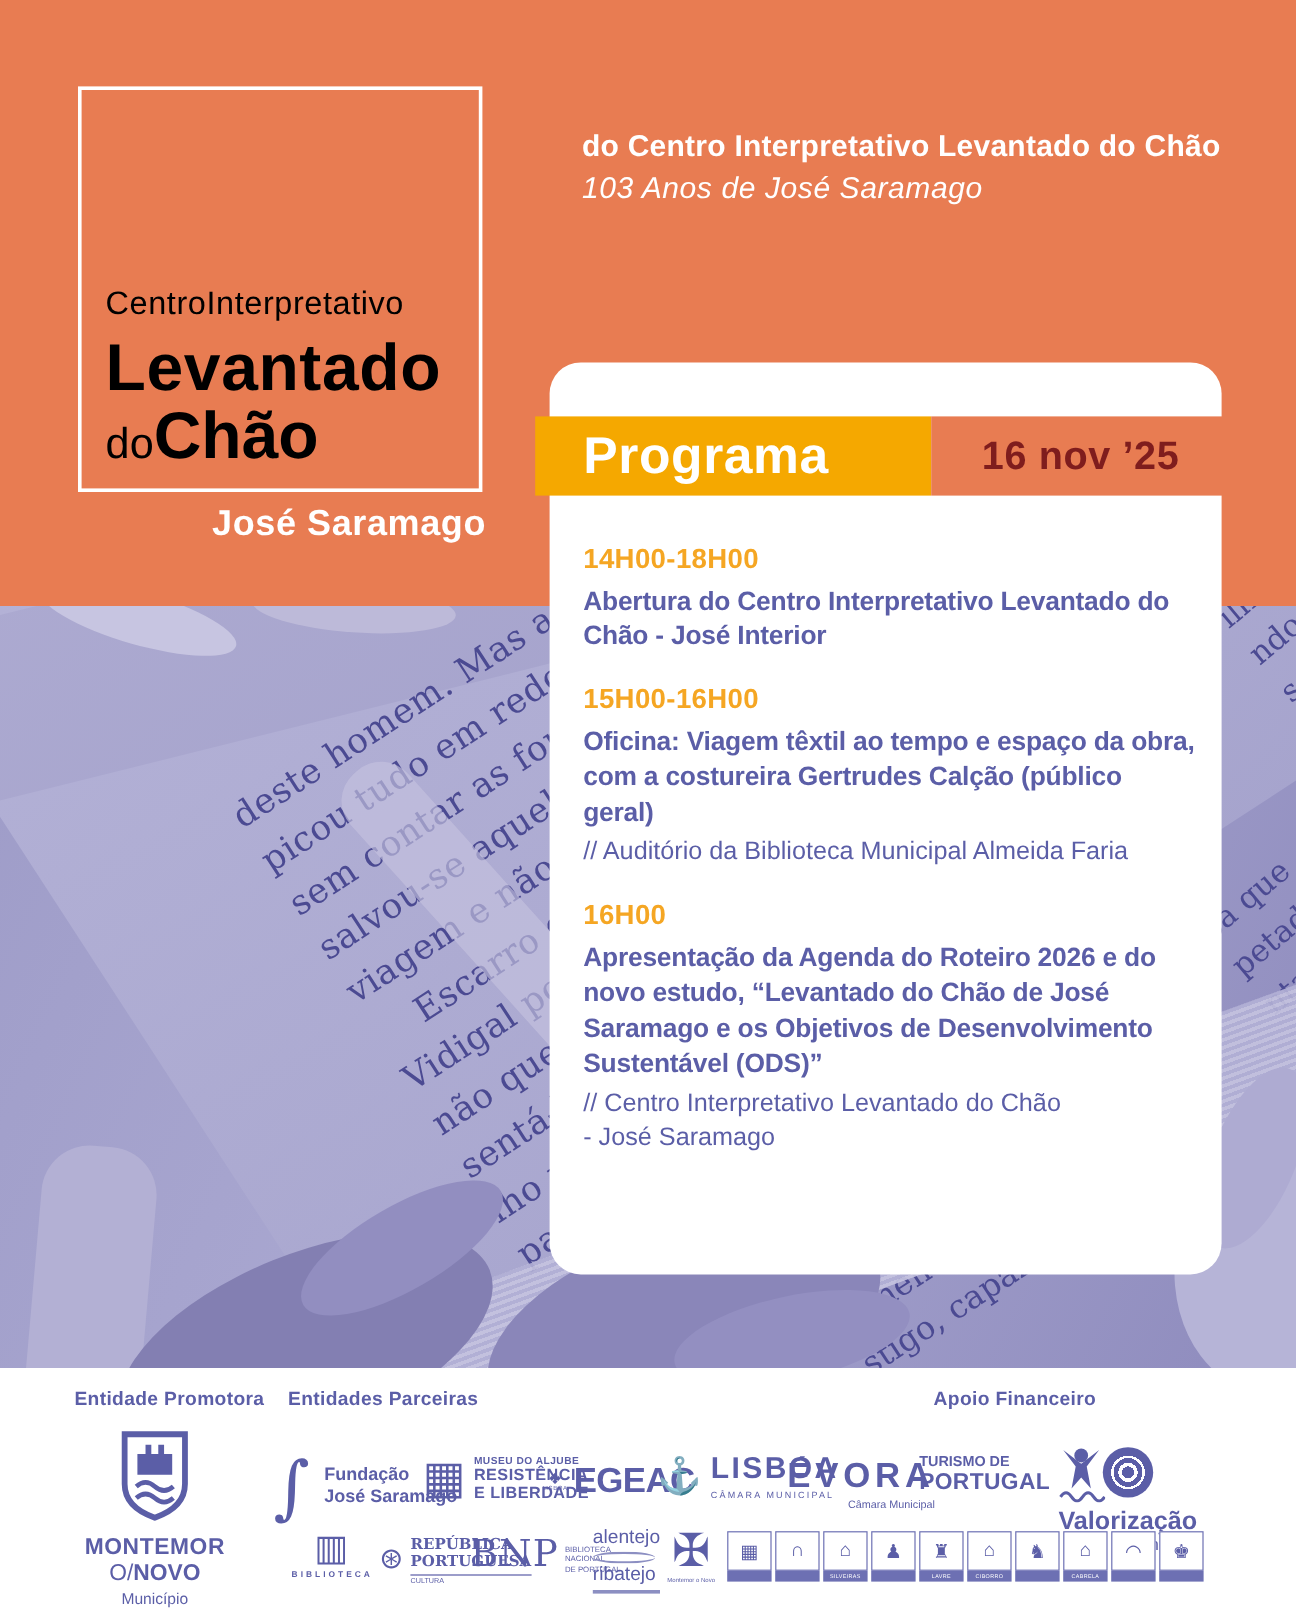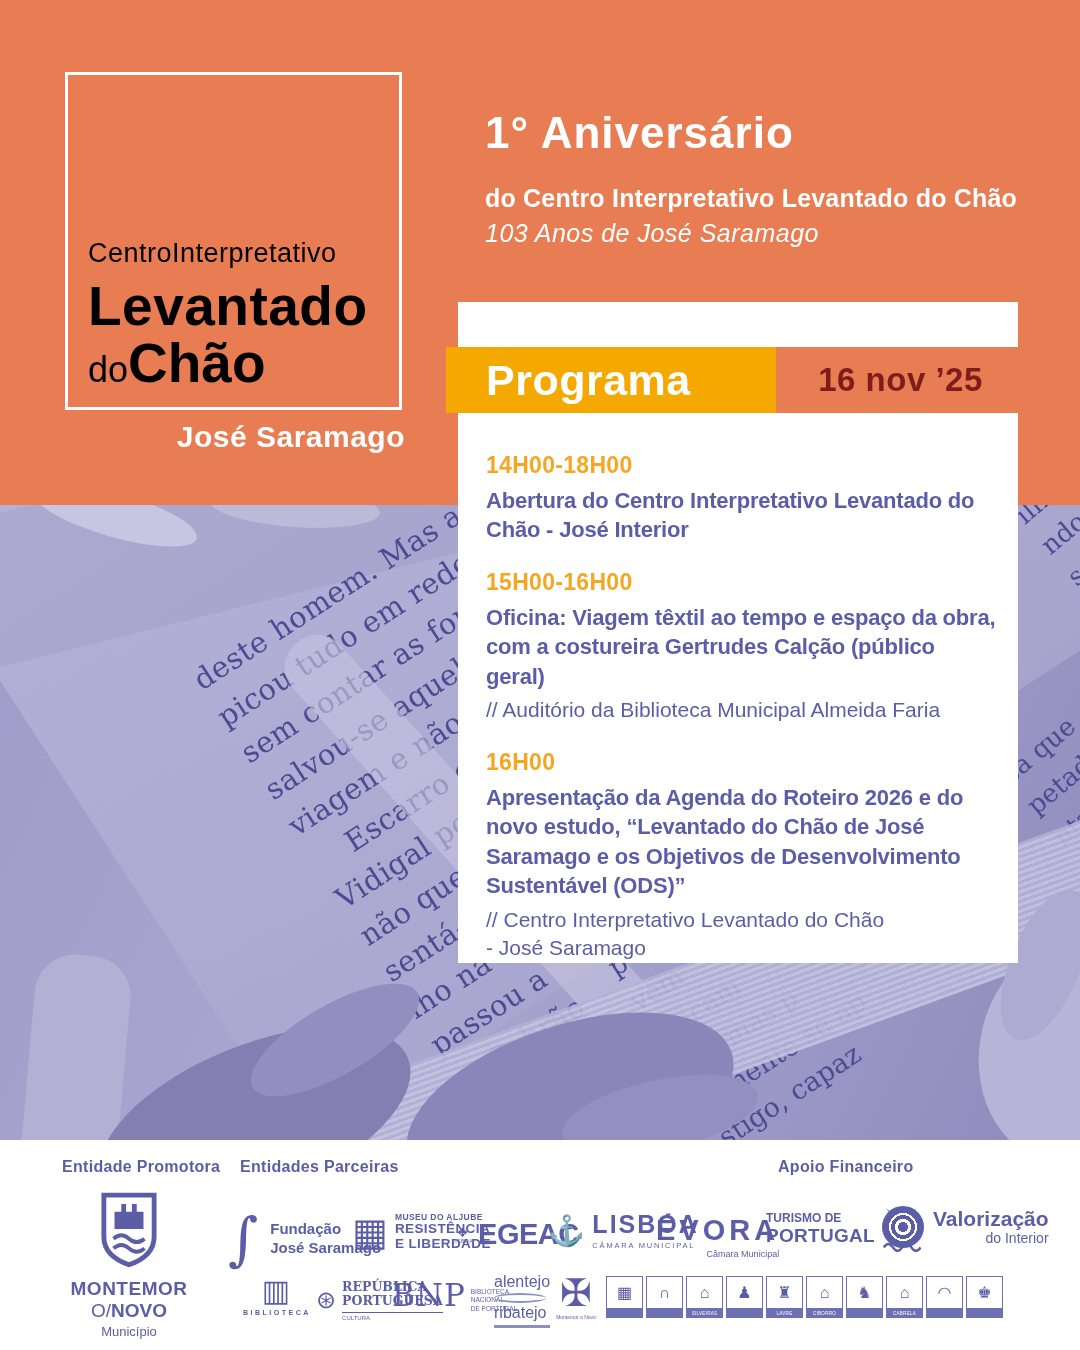--- a/index.html
+++ b/index.html
@@ -51,22 +51,22 @@
   .hand-a{left:90px;top:540px;width:330px;height:150px;background:#837fb2;transform:rotate(-22deg);}
   .hand-a2{left:240px;top:500px;width:190px;height:70px;background:#928ec0;transform:rotate(-30deg);}
   .hand-b{left:400px;top:520px;width:340px;height:160px;background:#8a86b9;transform:rotate(-18deg);}
   .hand-b2{left:560px;top:575px;width:200px;height:70px;background:#938fc1;transform:rotate(-12deg);}
   .fing-t1{left:30px;top:-12px;width:170px;height:44px;background:#c7c5e1;transform:rotate(16deg);}
   .fing-t2{left:210px;top:-18px;width:170px;height:40px;background:#bdbad9;transform:rotate(4deg);}
   .hand-r{left:980px;top:430px;width:190px;height:230px;background:#b6b4d7;transform:rotate(14deg);}
   .hand-r2{left:1010px;top:380px;width:70px;height:160px;background:#aeabd2;transform:rotate(22deg);}
 
   
-  .card{left:458px;top:302px;width:560px;height:661px;background:#ffffff;
-        box-sizing:border-box;padding:150px 22px 0 28px;}
+  .card{left:458px;top:302px;width:560px;height:760px;background:#ffffff;
+        box-sizing:border-box;padding:150px 22px 0 28px;border-radius:26px;}
   .p-item{margin-bottom:24px;}
   .p-time{color:#F5A623;font-size:23px;font-weight:700;letter-spacing:.3px;margin-bottom:7px;}
   .p-title{color:#5B5EA7;font-size:22px;font-weight:700;line-height:1.34;letter-spacing:-.2px;}
   .p-loc{color:#5B5EA7;font-size:21px;font-weight:400;line-height:1.35;margin-top:5px;}
   .p-loc:empty{display:none;}
 
   
   .band{left:446px;top:347px;height:66px;display:flex;}
   .band-label{width:330px;background:#F5A800;color:#ffffff;font-size:43px;font-weight:700;
               line-height:66px;padding-left:40px;box-sizing:border-box;letter-spacing:.5px;}
@@ -97,21 +97,21 @@
   .lg-lisboa{left:548px;top:72px;gap:7px;}
   .lis-icon{font-size:30px;line-height:1;}
   .lis-name{font-size:25px;font-weight:700;letter-spacing:2px;line-height:1;}
   .lis-sub{font-size:7.5px;letter-spacing:1.8px;margin-top:4px;}
   .lg-evora{left:656px;top:76px;display:block;}
   .ev-name{font-size:29px;font-weight:600;letter-spacing:4px;line-height:1;}
   .ev-sub{font-size:9px;text-align:right;margin-top:4px;}
   .lg-turismo{left:766px;top:66px;gap:6px;}
   .tur-l1{font-size:12px;font-weight:700;text-align:left;}
   .tur-l2{font-size:19px;font-weight:800;letter-spacing:.3px;}
-  .lg-valor{left:882px;top:66px;gap:9px;}
+  .lg-valor{left:882px;top:66px;gap:9px;flex-direction:column;}
   .vi-icon{width:42px;height:42px;border-radius:50%;
            background:radial-gradient(circle at 50% 50%,#5B5EA7 0 5px,#ffffff 5px 8px,#5B5EA7 8px 12px,#ffffff 12px 14px,#5B5EA7 14px 21px);}
   .vi-n1{font-size:21px;font-weight:700;line-height:1.05;}
   .vi-n2{font-size:14px;font-weight:300;text-align:right;}
   .lg-bib{left:243px;top:136px;display:block;text-align:center;width:66px;}
   .bib-icon{font-size:30px;line-height:1;}
   .bib-name{font-size:7px;letter-spacing:2.5px;font-weight:700;margin-top:3px;}
   .lg-rep{left:316px;top:140px;gap:6px;}
   .rep-emb{font-size:24px;line-height:1;}
   .rep-t{font-family:"DejaVu Serif",serif;font-size:12.5px;font-weight:700;line-height:1.15;}
@@ -144,21 +144,20 @@
     <div class="abs logo-box">
       <div class="logo-lines">
         <div class="logo-l1">CentroInterpretativo</div>
         <div class="logo-l2">Levantado</div>
         <div class="logo-l3"><span class="lt">do</span><span>Chão</span></div>
       </div>
     </div>
     <div class="abs signature">José Saramago</div>
 
     <div class="abs header-text">
-      <h1 class="h-title">1° Aniversário</h1>
       <div class="h-sub">do Centro Interpretativo Levantado do Chão</div>
       <div class="h-tag">103 Anos de José Saramago</div>
     </div>
   </div>
 
   <div class="abs photo">
     <div class="ph dark-wedge"></div>
     <div class="ph page-bg"></div>
     <div class="ph page-text pre">deste homem. Mas a água
 picou tudo em redor e a

